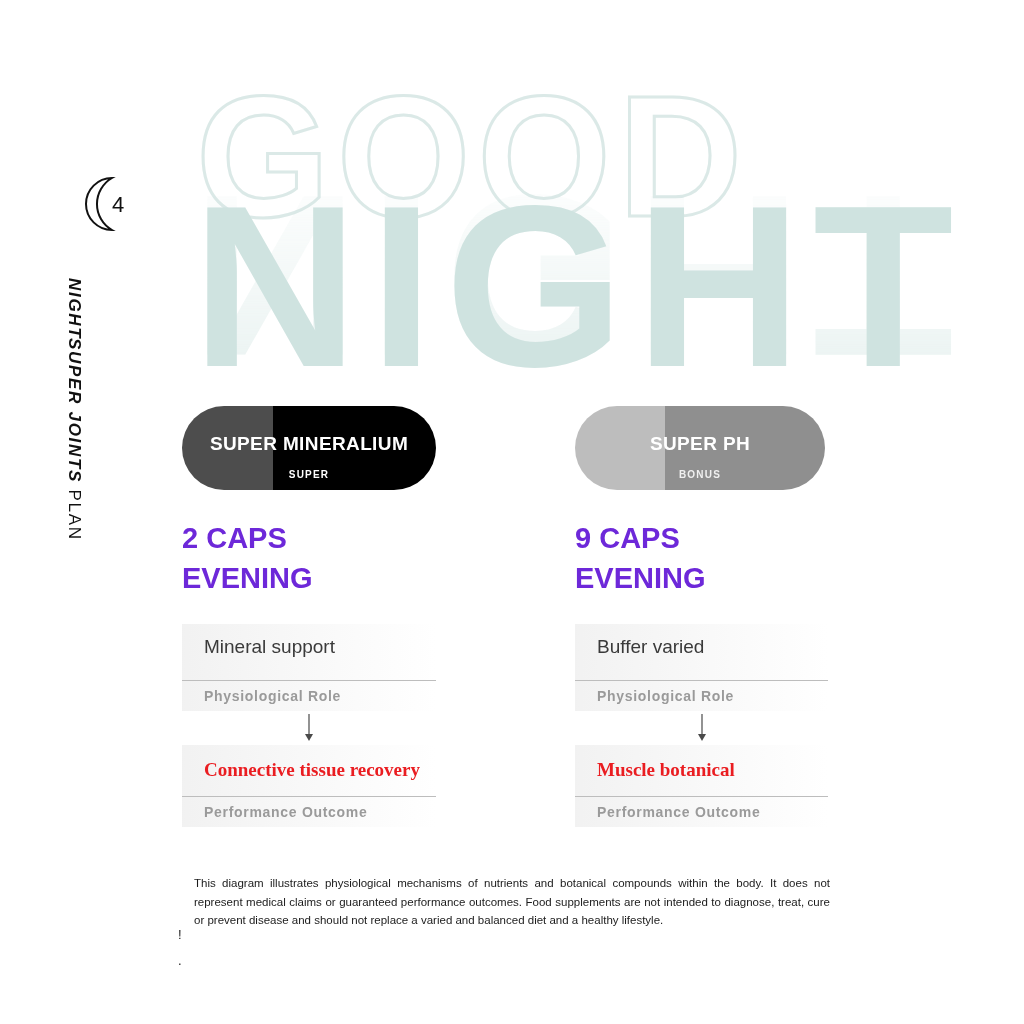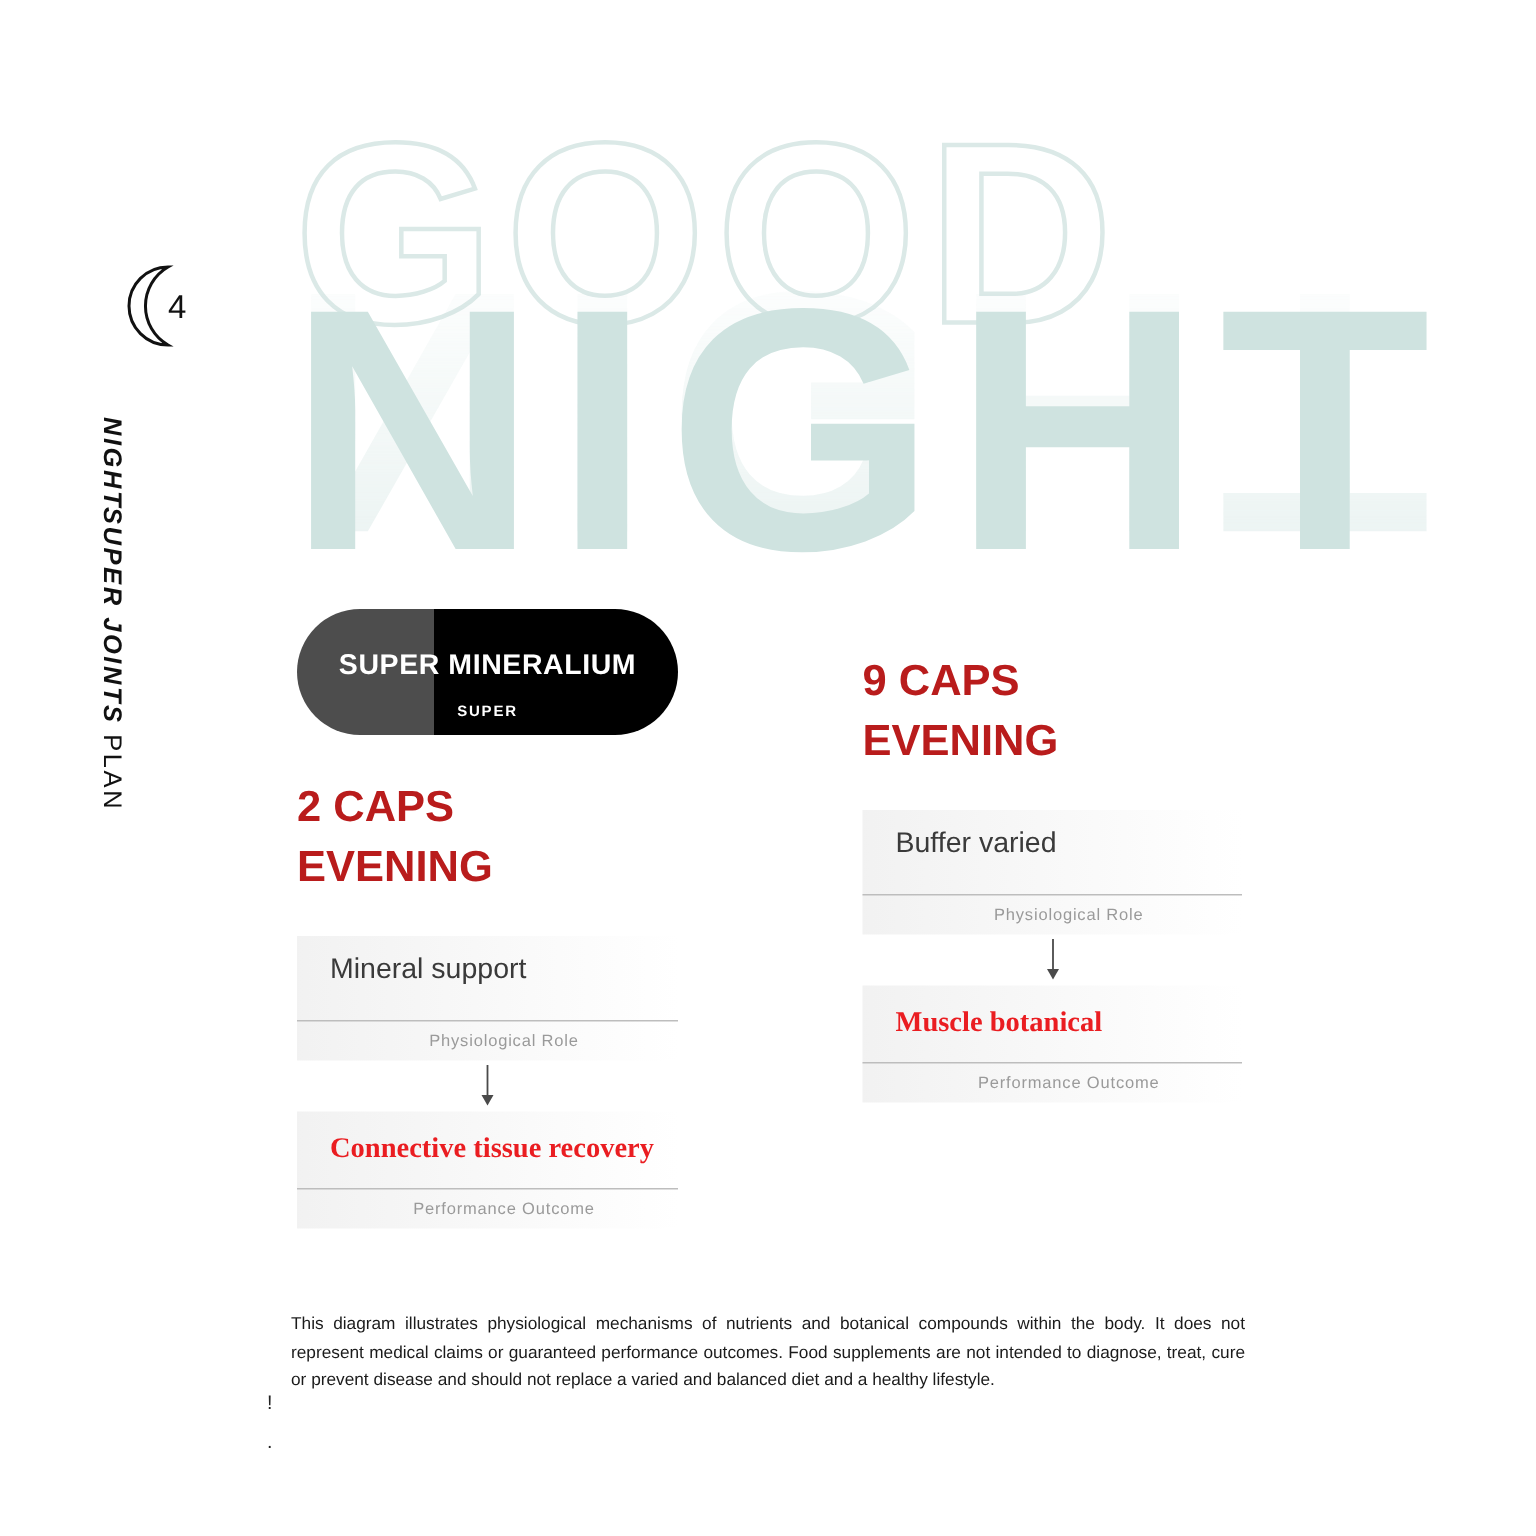--- a/index.html
+++ b/index.html
@@ -63,21 +63,21 @@
     font-size: 17px;
     letter-spacing: 0.10em;
     color: #111;
   }
   .rail-text .b { font-weight: 700; font-style: italic; }
   .rail-text .i { font-style: italic; font-weight: 700; }
   .rail-text .n { font-weight: 400; }
 
   
   .col { position: absolute; top: 406px; width: 254px; }
-  .col-1 { left: 198px; }
+  .col-1 { left: 182px; }
   .col-2 { left: 575px; }
 
   .pill {
     position: relative;
     height: 84px;
     border-radius: 42px;
     overflow: hidden;
     display: flex;
     align-items: center;
     justify-content: center;
@@ -103,21 +103,21 @@
   }
   .pill-1 .pill-sub { color: #ffffff; }
   .pill-2 .pill-sub { color: #f0f0f0; }
 
   .dose {
     margin-top: 28px;
     font-size: 29px;
     font-weight: 700;
     line-height: 1.38;
     letter-spacing: 0.00em;
-    color: #b91c1c;
+    color: #6d28d9;
   }
 
   .card {
     margin-top: 26px;
     position: relative;
     width: 254px;
     background: linear-gradient(to right, rgba(241,241,241,0.95) 0%, rgba(248,248,248,0.55) 70%, rgba(255,255,255,0) 100%);
     padding: 10px 0 0 0;
   }
   .card-2 { width: 253px; }
@@ -130,26 +130,25 @@
   .card-title.red {
     color: #ea1d21;
     font-weight: 700;
     font-size: 19px;
     line-height: 1.32;
     padding: 2px 12px 14px 22px;
     font-family: Liberation Serif, serif;
   }
   .card-label {
     border-top: 1px solid #bdbdbd;
-    font-size: 11px;
-    font-weight: 400;
+    font-size: 14px;
+    font-weight: 700;
     letter-spacing: 0.05em;
     color: #9a9a9a;
     padding: 7px 0 7px 22px;
-    text-align: center;
   }
   .arrow {
     height: 32px;
     display: flex;
     align-items: center;
     justify-content: center;
     margin-top: 2px;
   }
   .arrow svg { display: block; }
 
@@ -218,20 +217,24 @@
       </svg>
     </div>
 
     <div class="card" style="margin-top:0;">
       <div class="card-title red">Connective tissue recovery</div>
       <div class="card-label">Performance Outcome</div>
     </div>
   </div>
 
   <div class="col col-2">
+    <div class="pill pill-2">
+      <span class="pill-title">SUPER PH</span>
+      <span class="pill-sub">BONUS</span>
+    </div>
 
     <div class="dose">
       <div>9 CAPS</div>
       <div>EVENING</div>
     </div>
 
     <div class="card card-2">
       <div class="card-title">Buffer varied</div>
       <div class="card-label">Physiological Role</div>
     </div>

